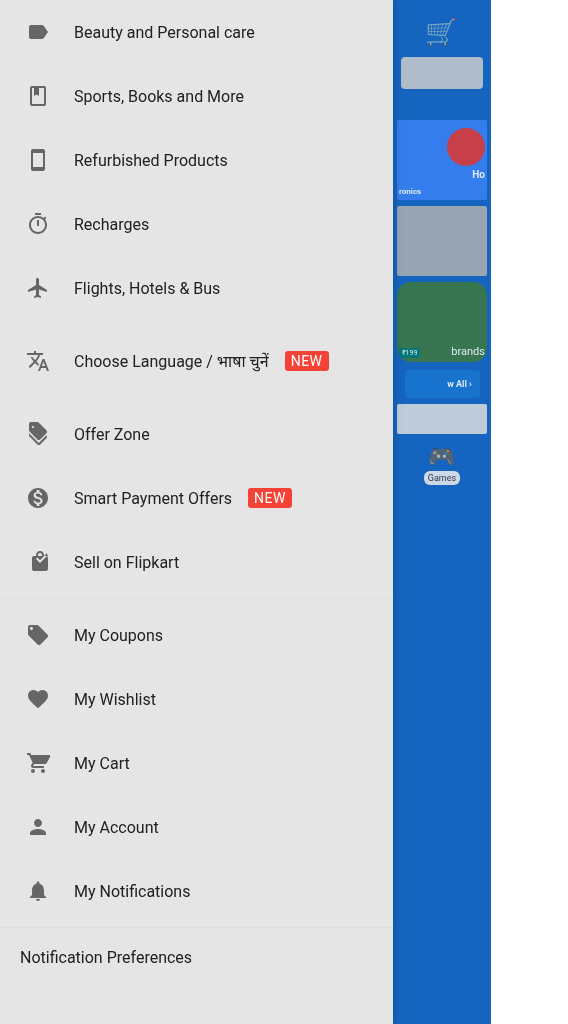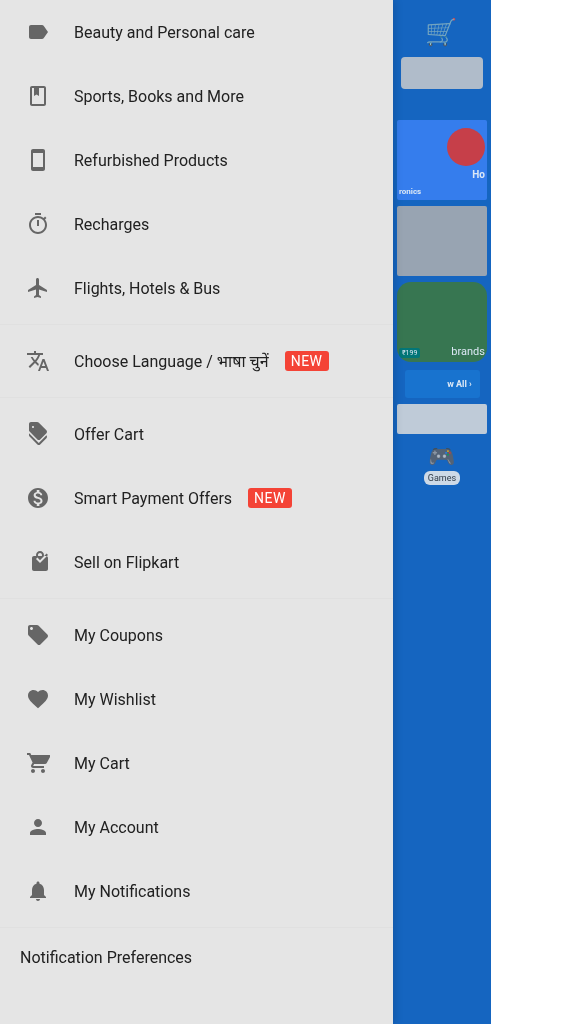--- a/index.html
+++ b/index.html
@@ -167,21 +167,21 @@
     </div>
 
     <div class="divider"></div>
 
     <div class="menu-item">
       <div class="menu-icon">
         <svg viewBox="0 0 24 24">
             <path d="M12.79 21L3 11.21v2c0 .53.21 1.04.59 1.41l7.79 7.79c.78.78 2.05.78 2.83 0l6.21-6.21c.78-.78.78-2.05 0-2.83L12.79 21zM11.38 17.41c.39.39.9.59 1.41.59.51 0 1.02-.2 1.41-.59l6.21-6.21c.78-.78.78-2.05 0-2.83L12.62.59C12.25.21 11.74 0 11.21 0H5C3.9 0 3 .9 3 2v6.21c0 .53.21 1.04.59 1.41l7.79 7.79zM7 4c.55 0 1 .45 1 1s-.45 1-1 1-1-.45-1-1 .45-1 1-1z"></path>
           </svg>
       </div>
-      <span class="menu-label">Offer Cart</span>
+      <span class="menu-label">Offer Zone</span>
     </div>
 
     <div class="menu-item">
       <div class="menu-icon">
         <svg viewBox="0 0 24 24">
             <path d="M12 2C6.48 2 2 6.48 2 12s4.48 10 10 10 10-4.48 10-10S17.52 2 12 2zm1.41 16.09V20h-2.67v-1.93c-1.71-.36-3.16-1.46-3.27-3.4h1.96c.1 1.05.82 1.87 2.65 1.87 1.96 0 2.4-.98 2.4-1.59 0-.83-.44-1.61-2.67-2.14-2.48-.6-4.18-1.62-4.18-3.67 0-1.72 1.39-2.84 3.11-3.21V4h2.67v1.95c1.86.45 2.79 1.86 2.85 3.39H14.3c-.05-1.11-.64-1.87-2.22-1.87-1.5 0-2.4.68-2.4 1.64 0 .84.65 1.39 2.67 1.91s4.18 1.39 4.18 3.91c-.01 1.83-1.38 2.83-3.12 3.16z"></path>
           </svg>
       </div>
       <span class="menu-label">Smart Payment Offers</span>
       <span class="badge-new">NEW</span>

